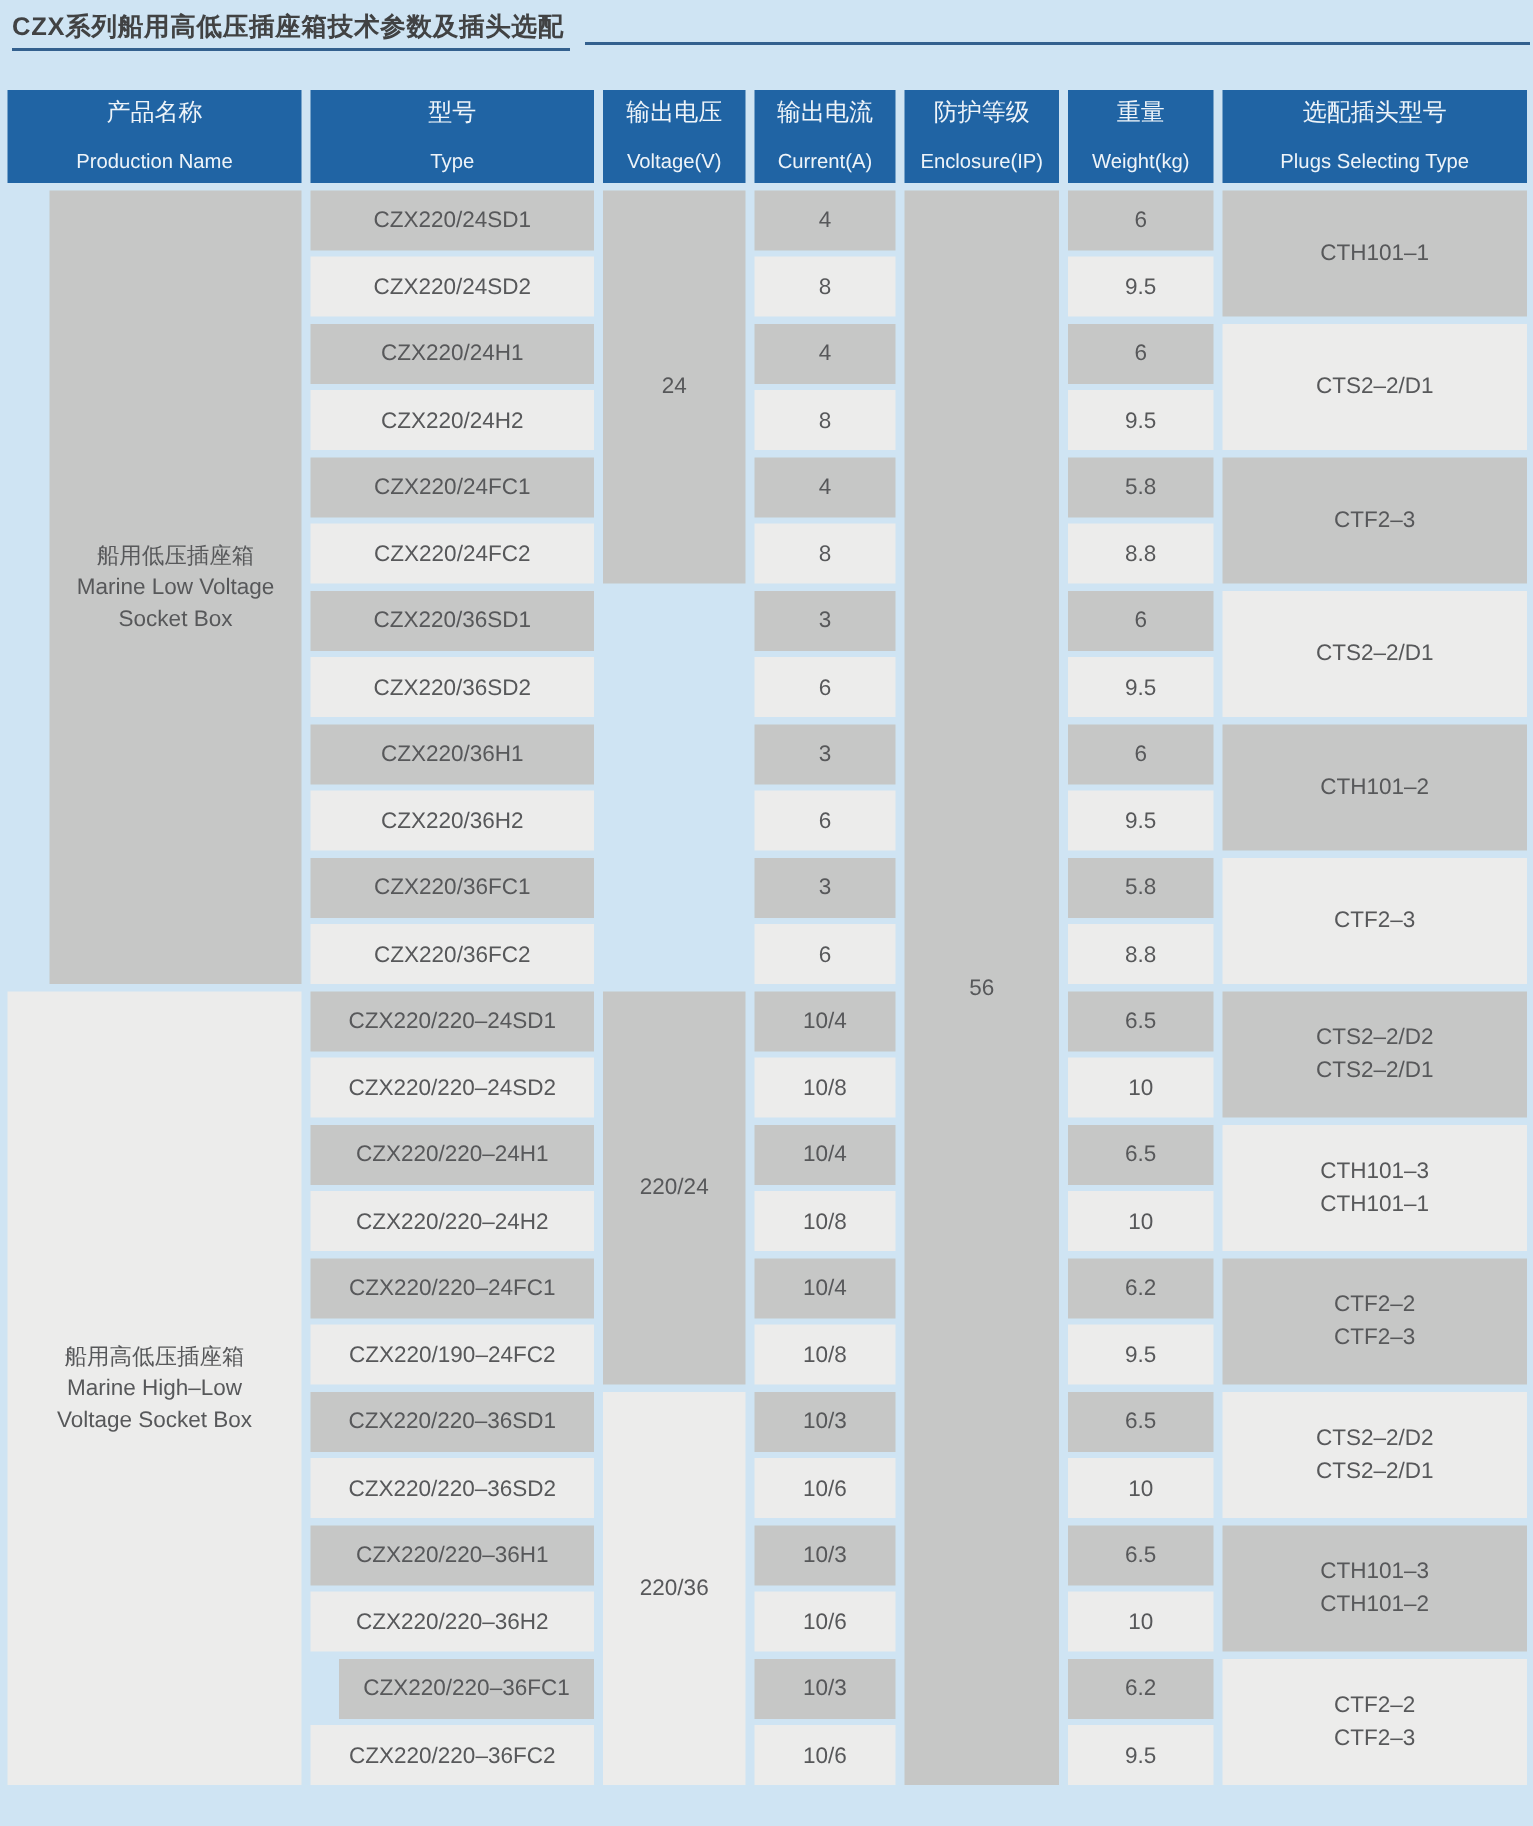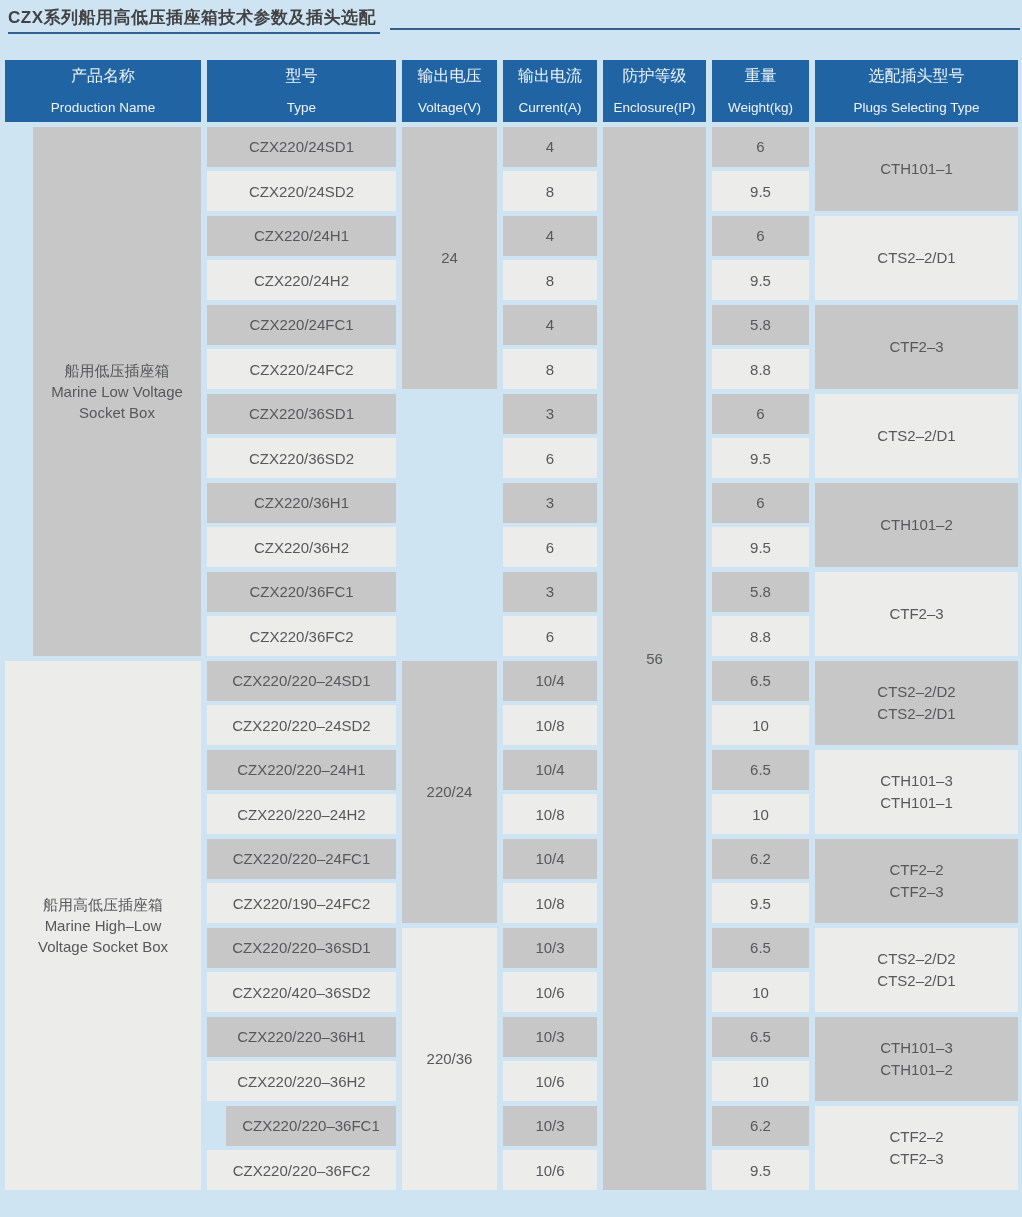--- a/index.html
+++ b/index.html
@@ -277,21 +277,21 @@
     <div class="cell bg-g" style="grid-area: 20 / 2 / span 1;">
       <div>CZX220/220–36SD1</div>
     </div>
     <div class="cell bg-g" style="grid-area: 20 / 4 / span 1;">
       <div>10/3</div>
     </div>
     <div class="cell bg-g" style="grid-area: 20 / 6 / span 1;">
       <div>6.5</div>
     </div>
     <div class="cell bg-l" style="grid-area: 21 / 2 / span 1;">
-      <div>CZX220/420–36SD2</div>
+      <div>CZX220/220–36SD2</div>
     </div>
     <div class="cell bg-l" style="grid-area: 21 / 4 / span 1;">
       <div>10/6</div>
     </div>
     <div class="cell bg-l" style="grid-area: 21 / 6 / span 1;">
       <div>10</div>
     </div>
     <div class="cell bg-g" style="grid-area: 22 / 2 / span 1;">
       <div>CZX220/220–36H1</div>
     </div>

